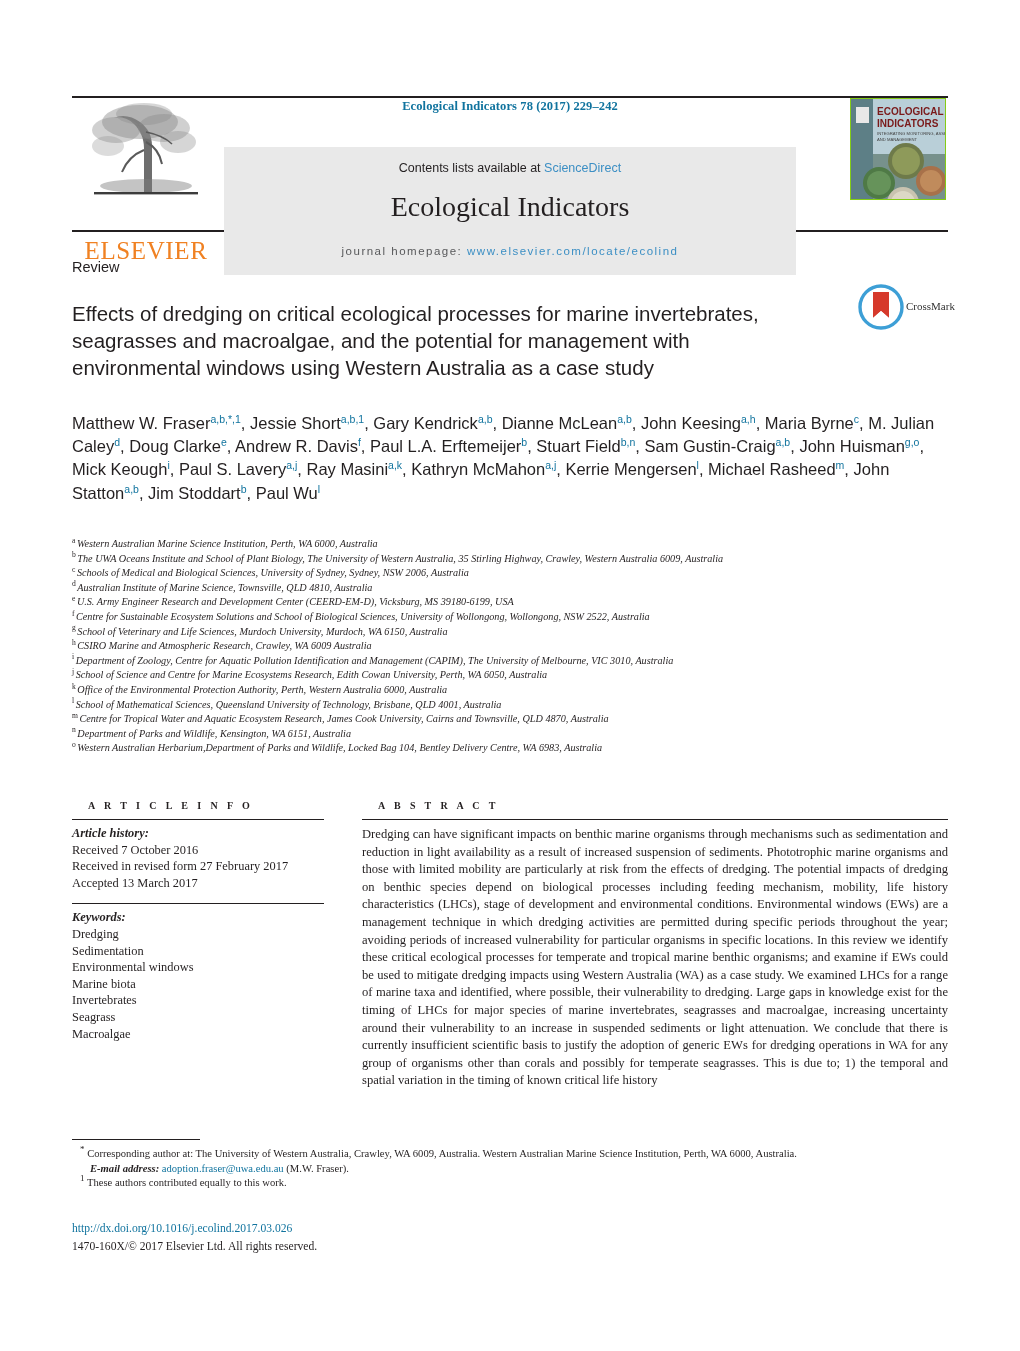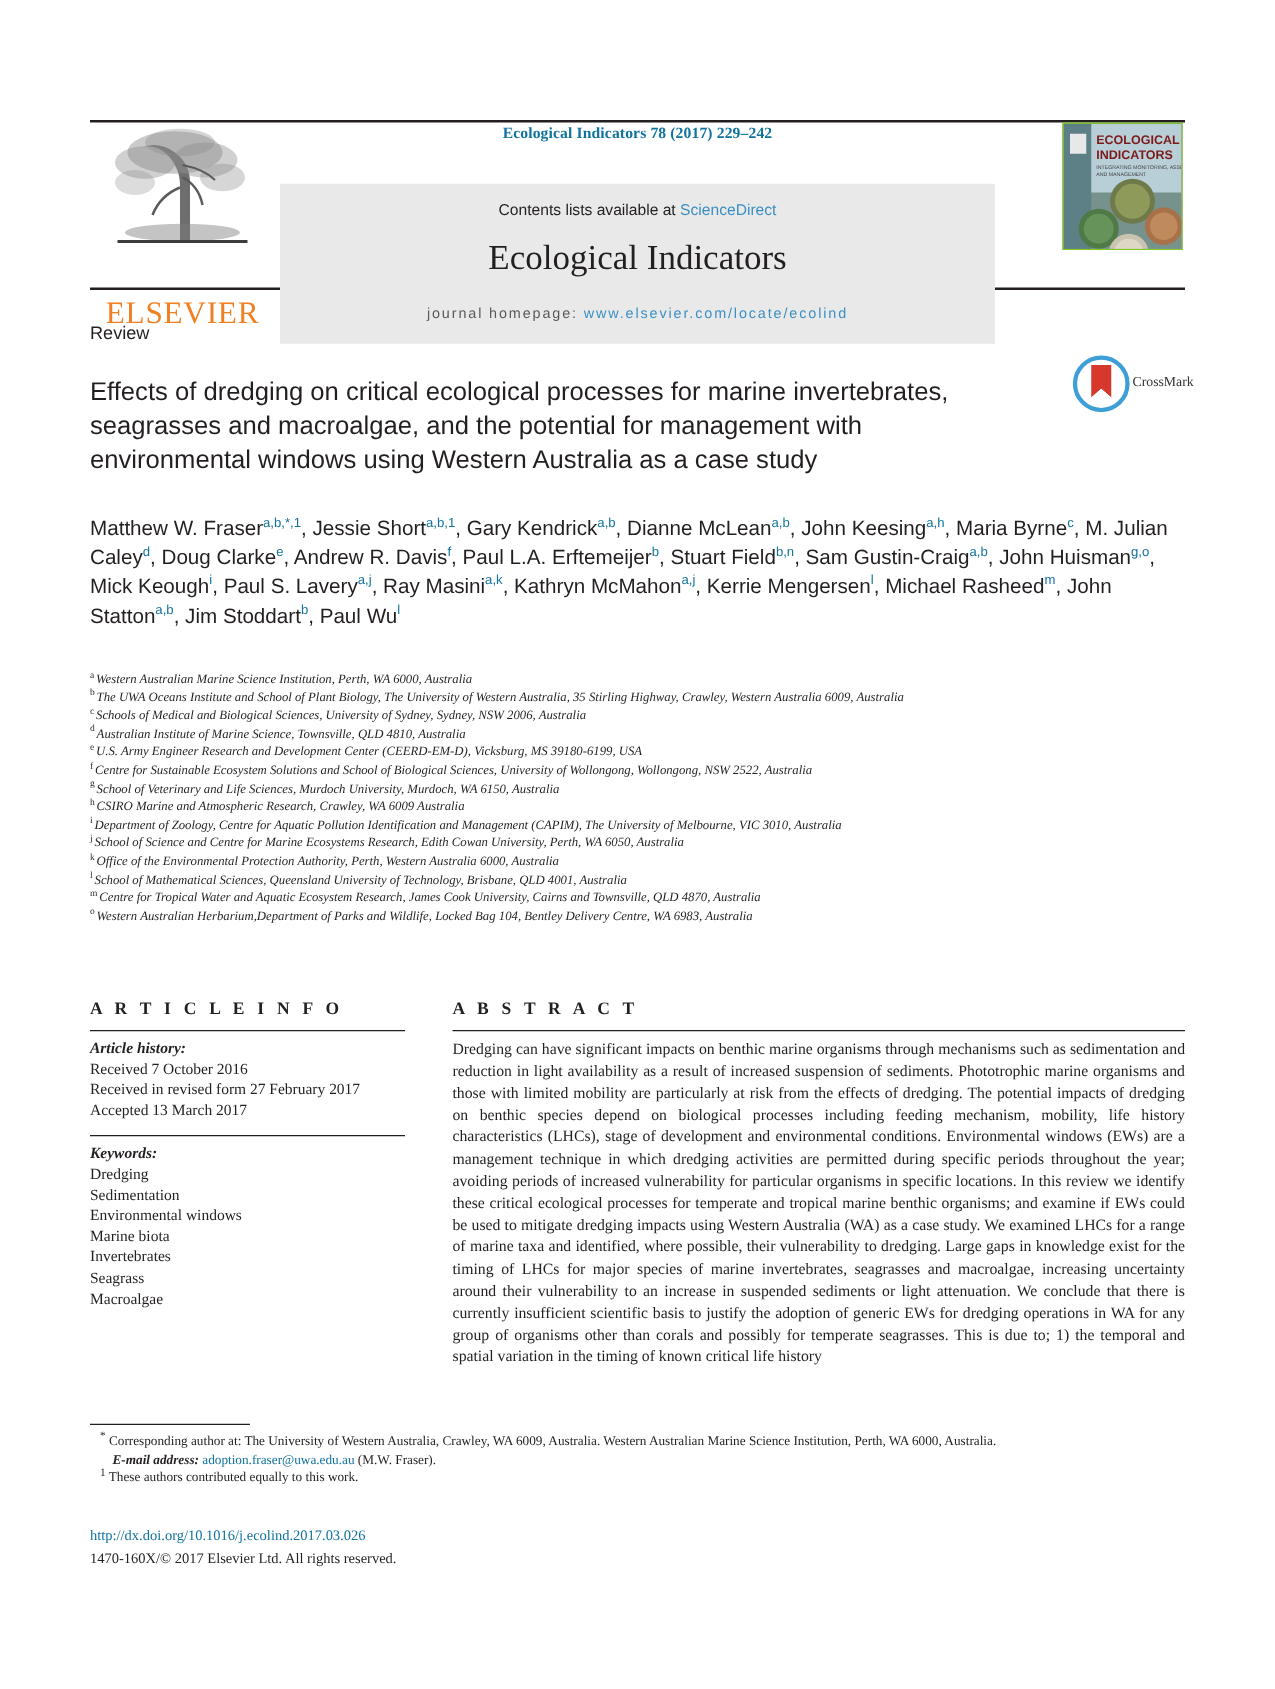--- a/index.html
+++ b/index.html
@@ -231,25 +231,25 @@
     width: 252px;
   }
   .abs-col {
     position: absolute;
     left: 362px;
     top: 800px;
     width: 586px;
   }
   .sec-head {
     font-family: "Liberation Serif", serif;
-    font-size: 14px;
+    font-size: 10px;
     font-weight: bold;
     letter-spacing: 3.4px;
     color: #231f20;
-    margin: 0 0 8px 0;
+    margin: 0 0 8px 16px;
   }
   .rule {
     border-top: 1.6px solid #231f20;
     height: 0;
     margin: 0;
   }
   .info-block {
     font-family: "Liberation Serif", serif;
     font-size: 12.4px;
     line-height: 16.6px;
@@ -416,20 +416,21 @@
       <div class="aff"><span class="lbl">d</span><span>Australian Institute of Marine Science, Townsville, QLD 4810, Australia</span></div>
       <div class="aff"><span class="lbl">e</span><span>U.S. Army Engineer Research and Development Center (CEERD-EM-D), Vicksburg, MS 39180-6199, USA</span></div>
       <div class="aff"><span class="lbl">f</span><span>Centre for Sustainable Ecosystem Solutions and School of Biological Sciences, University of Wollongong, Wollongong, NSW 2522, Australia</span></div>
       <div class="aff"><span class="lbl">g</span><span>School of Veterinary and Life Sciences, Murdoch University, Murdoch, WA 6150, Australia</span></div>
       <div class="aff"><span class="lbl">h</span><span>CSIRO Marine and Atmospheric Research, Crawley, WA 6009 Australia</span></div>
       <div class="aff"><span class="lbl">i</span><span>Department of Zoology, Centre for Aquatic Pollution Identification and Management (CAPIM), The University of Melbourne, VIC 3010, Australia</span></div>
       <div class="aff"><span class="lbl">j</span><span>School of Science and Centre for Marine Ecosystems Research, Edith Cowan University, Perth, WA 6050, Australia</span></div>
       <div class="aff"><span class="lbl">k</span><span>Office of the Environmental Protection Authority, Perth, Western Australia 6000, Australia</span></div>
       <div class="aff"><span class="lbl">l</span><span>School of Mathematical Sciences, Queensland University of Technology, Brisbane, QLD 4001, Australia</span></div>
       <div class="aff"><span class="lbl">m</span><span>Centre for Tropical Water and Aquatic Ecosystem Research, James Cook University, Cairns and Townsville, QLD 4870, Australia</span></div>
+      <div class="aff"><span class="lbl">n</span><span>Department of Parks and Wildlife, Kensington, WA 6151, Australia</span></div>
       <div class="aff"><span class="lbl">o</span><span>Western Australian Herbarium,Department of Parks and Wildlife, Locked Bag 104, Bentley Delivery Centre, WA 6983, Australia</span></div>
     </div>
 
   <div class="info-col">
     <div class="sec-head">A R T I C L E  I N F O</div>
     <div class="rule"></div>
     <div class="info-block">
       <div class="head">Article history:</div>
       <div id="history-items">
           <div>Received 7 October 2016</div>

